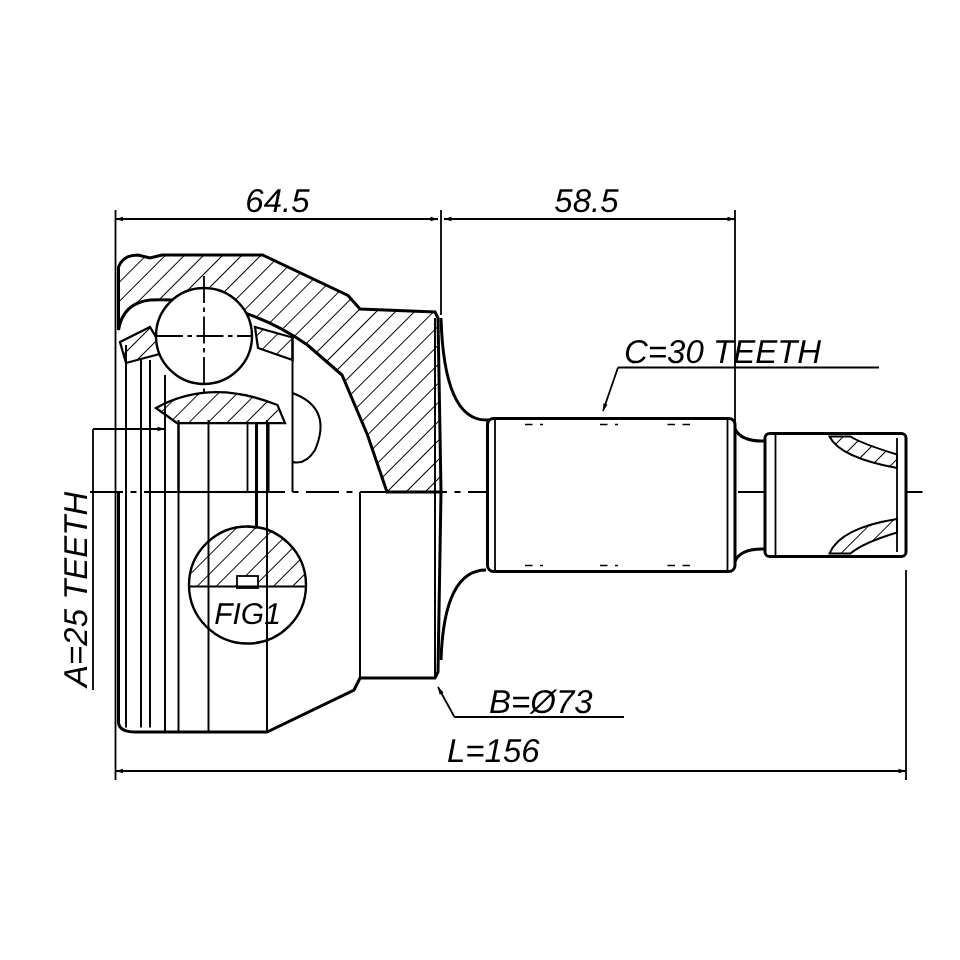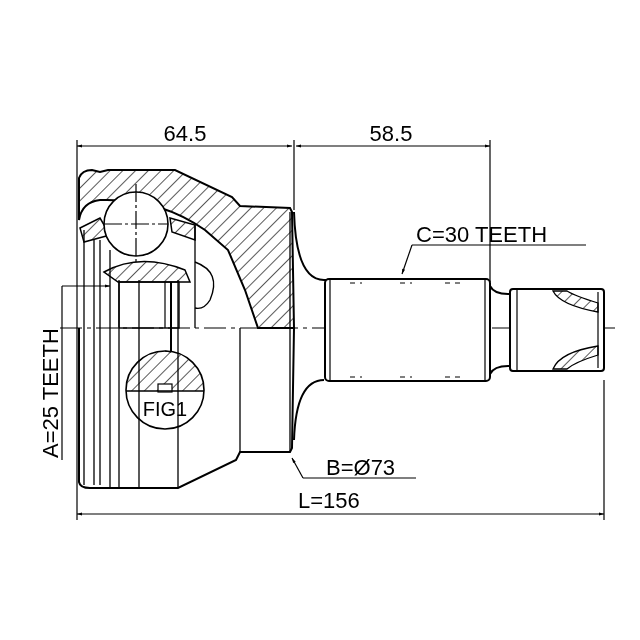--- a/index.html
+++ b/index.html
@@ -1,17 +1,17 @@
 <!DOCTYPE html>
 <html><head>
 <meta charset="utf-8">
 <style>
   html, body { margin:0; padding:0; background:#ffffff; }
   body { width:640px; height:640px; overflow:hidden; }
-  #canvas { position:relative; width:548px; height:640px; }
+  #canvas { position:relative; width:548px; height:640px;font-style:italic; }
   svg { position:absolute; left:0; top:0; }
   .lbl { font-family:"Liberation Sans", sans-serif; fill:#000; }
 </style>
 </head>
 <body>
 
 <div id="canvas">
 <svg width="640" height="640" viewBox="0 0 640 640" xmlns="http://www.w3.org/2000/svg">
   <defs>
     <pattern id="hatch" patternUnits="userSpaceOnUse" width="9" height="9" patternTransform="rotate(45)">

